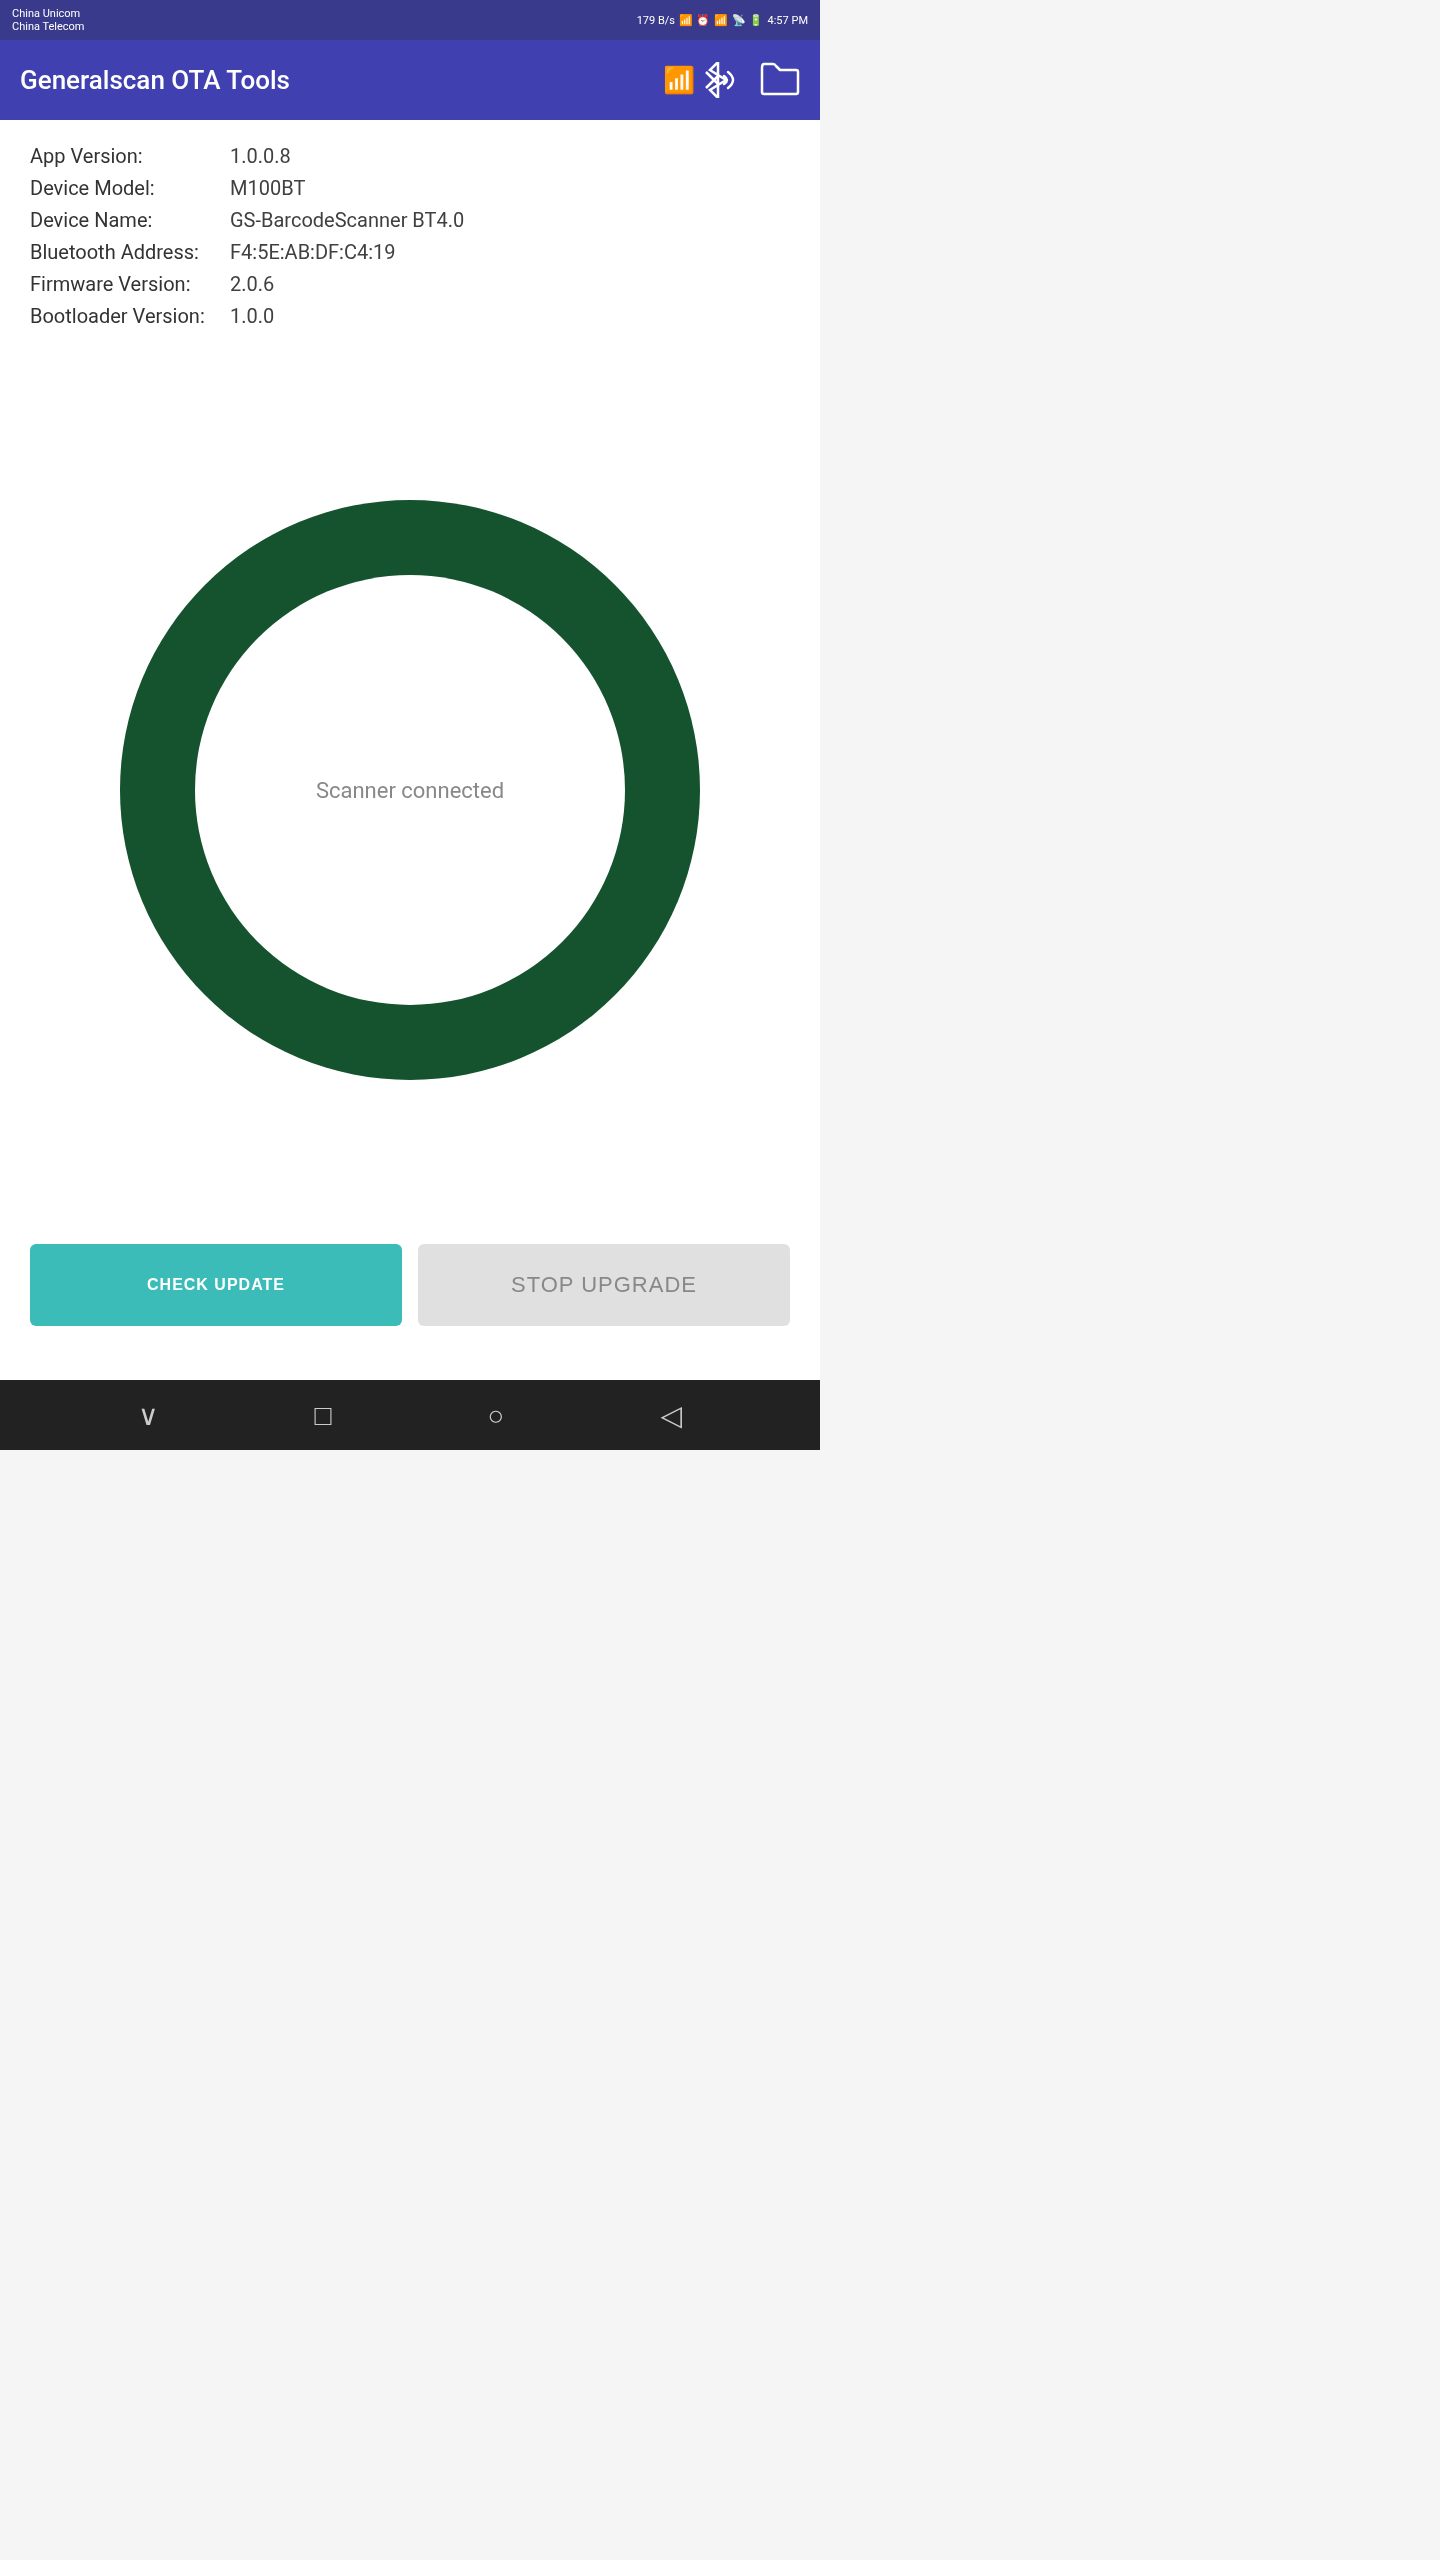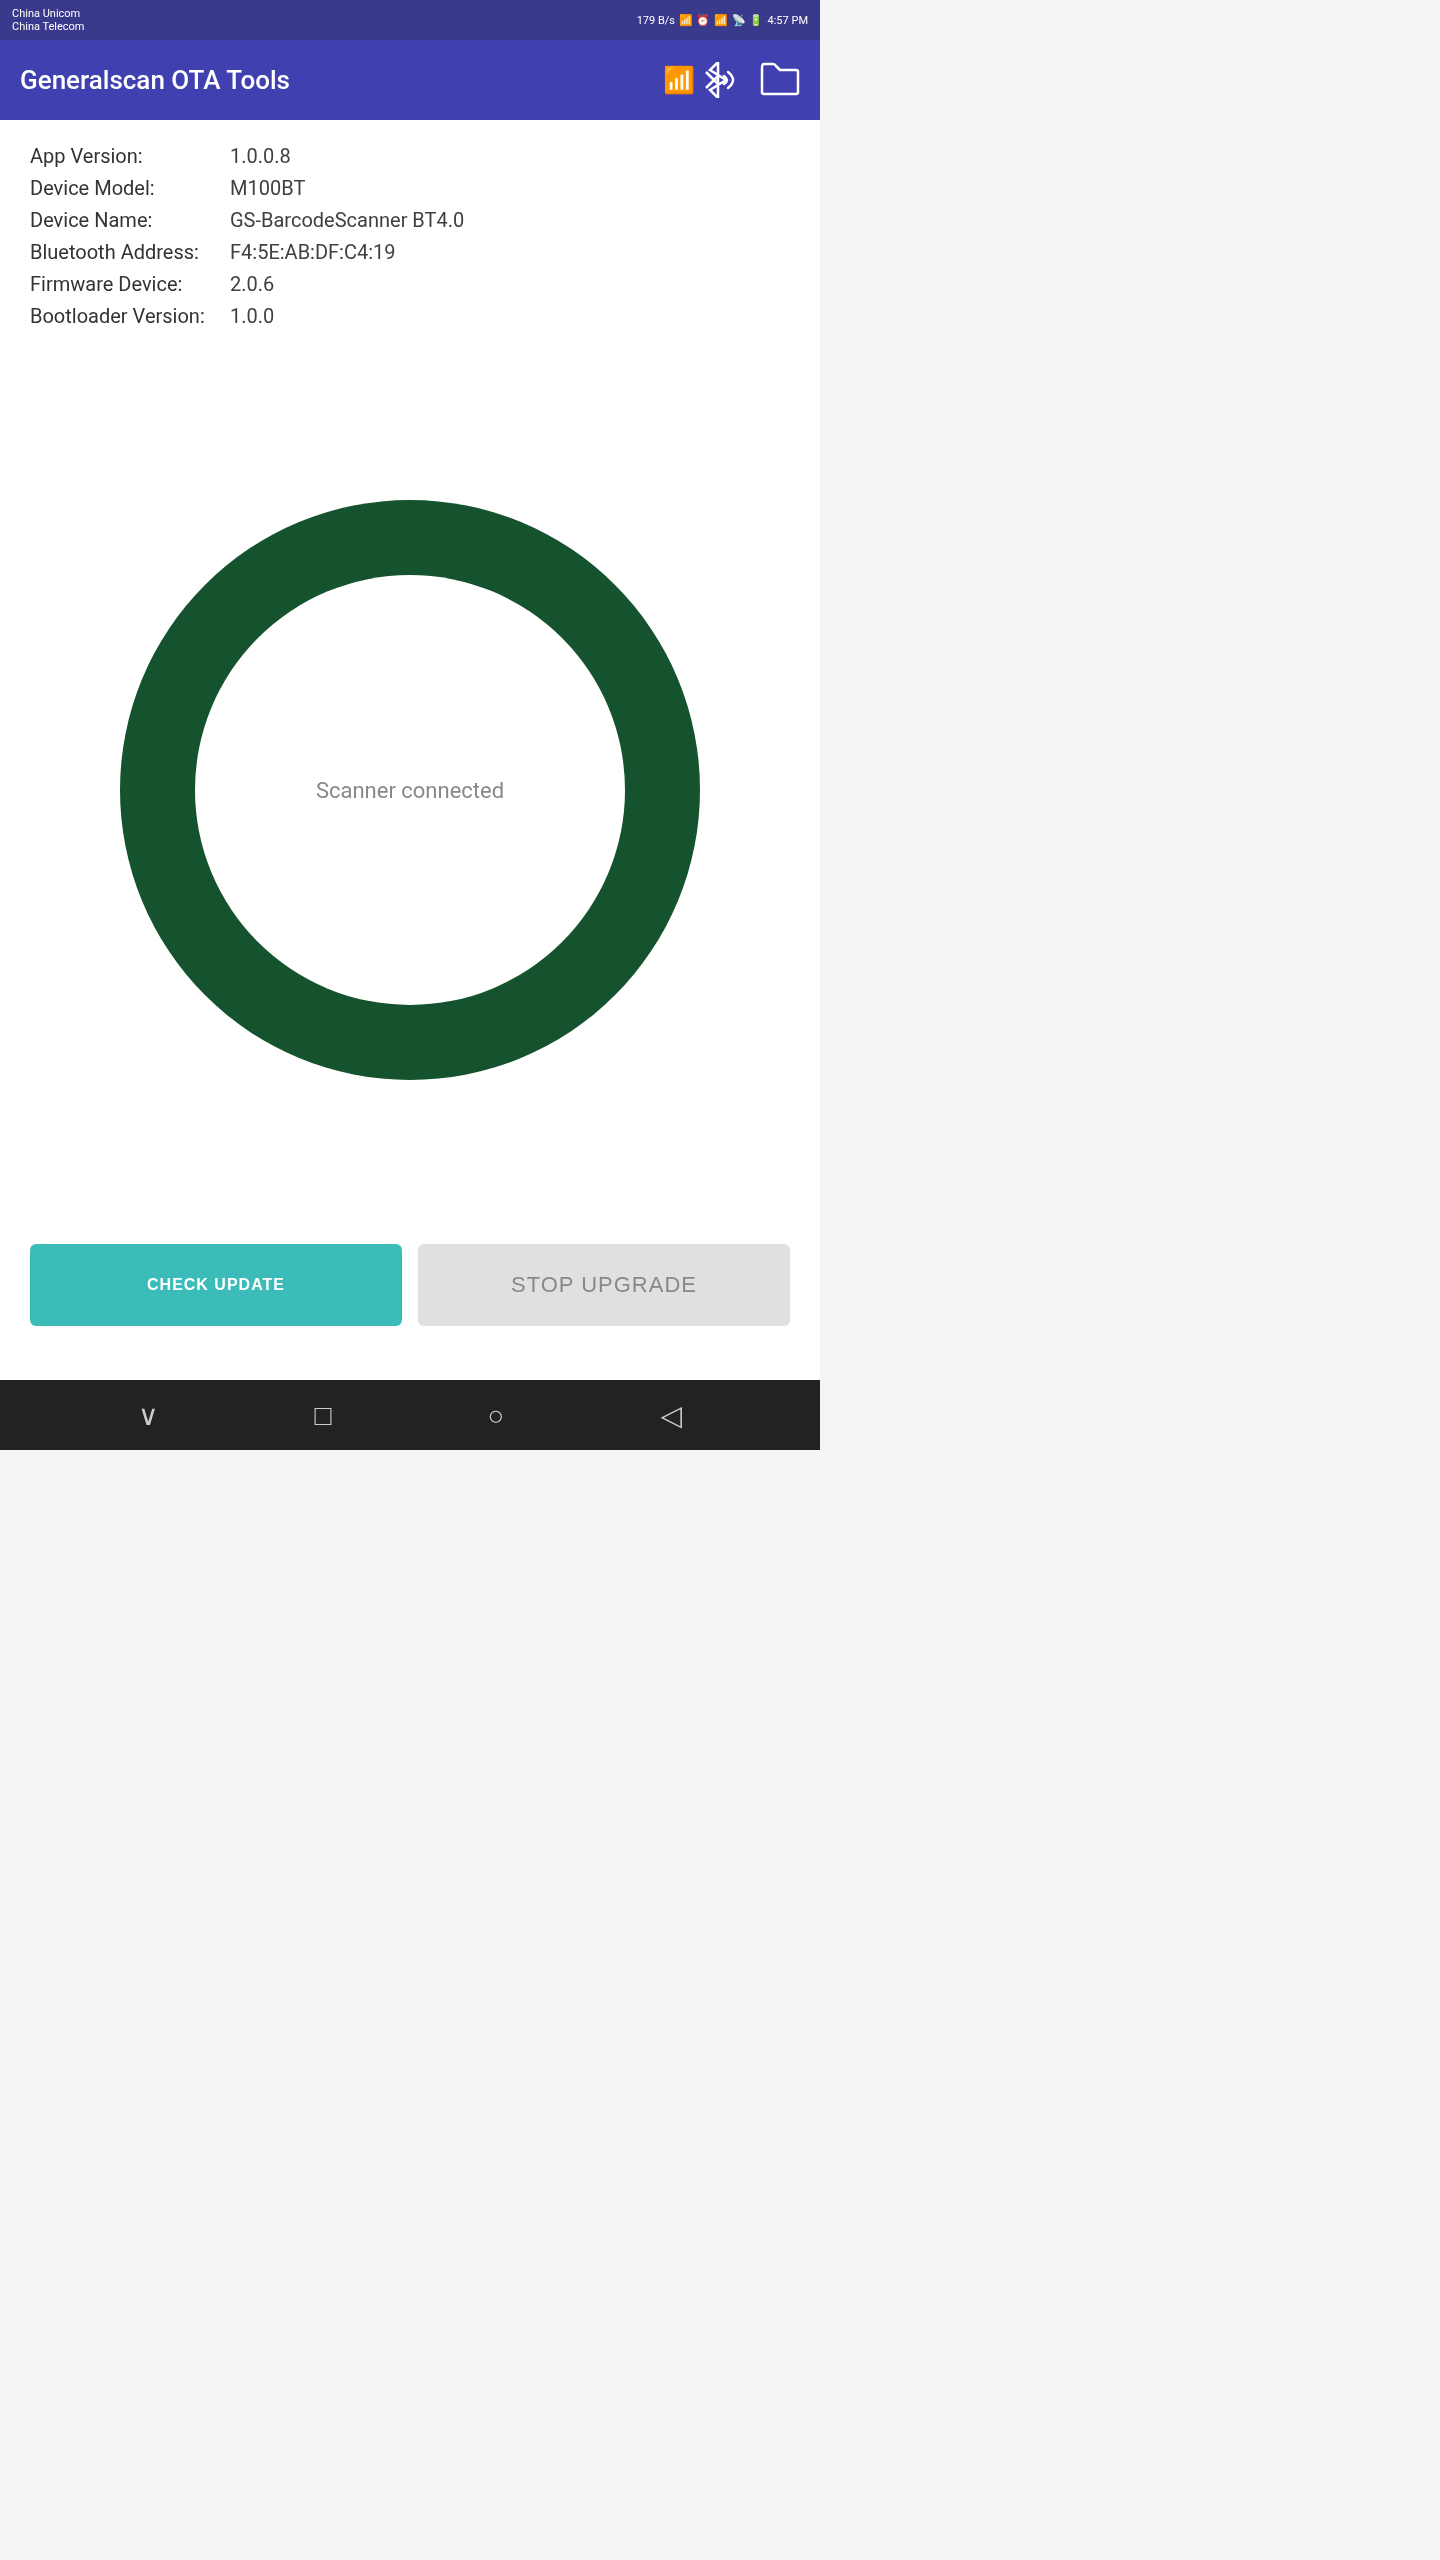--- a/index.html
+++ b/index.html
@@ -266,21 +266,21 @@
       <span class="info-label">Device Name:</span>
       <span class="info-value">GS-BarcodeScanner  BT4.0</span>
     </div>
 
     <div class="info-row">
       <span class="info-label">Bluetooth Address:</span>
       <span class="info-value">F4:5E:AB:DF:C4:19</span>
     </div>
 
     <div class="info-row">
-      <span class="info-label">Firmware Device:</span>
+      <span class="info-label">Firmware Version:</span>
       <span class="info-value">2.0.6</span>
     </div>
 
     <div class="info-row">
       <span class="info-label">Bootloader Version:</span>
       <span class="info-value">1.0.0</span>
     </div>
 
   </div>
 

